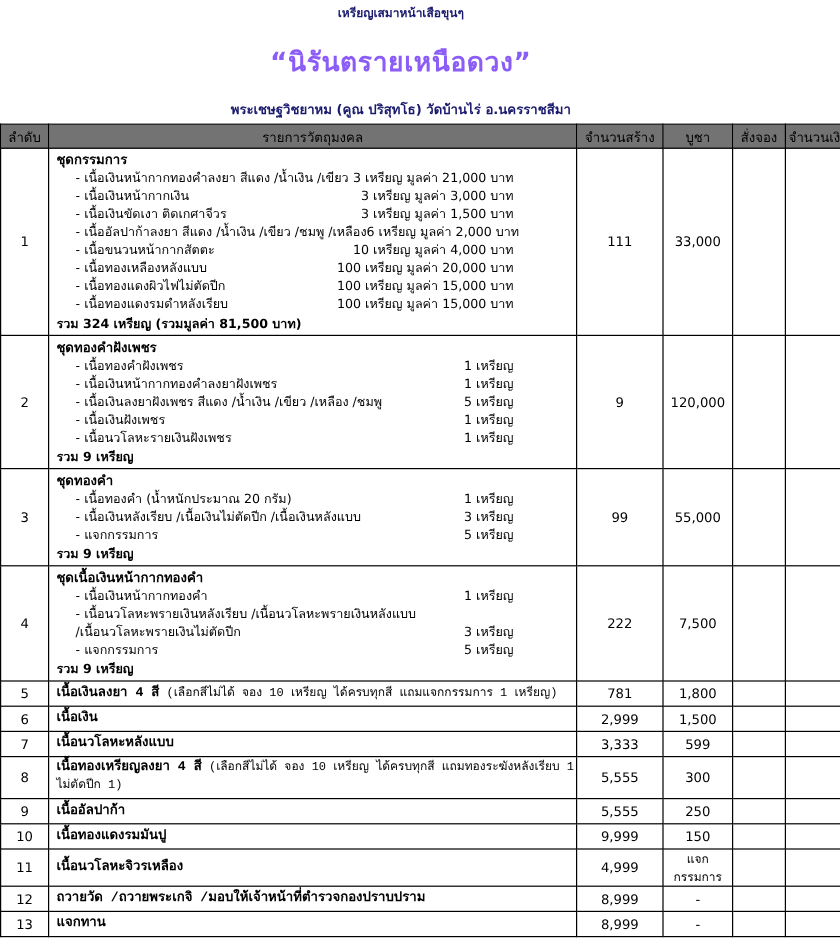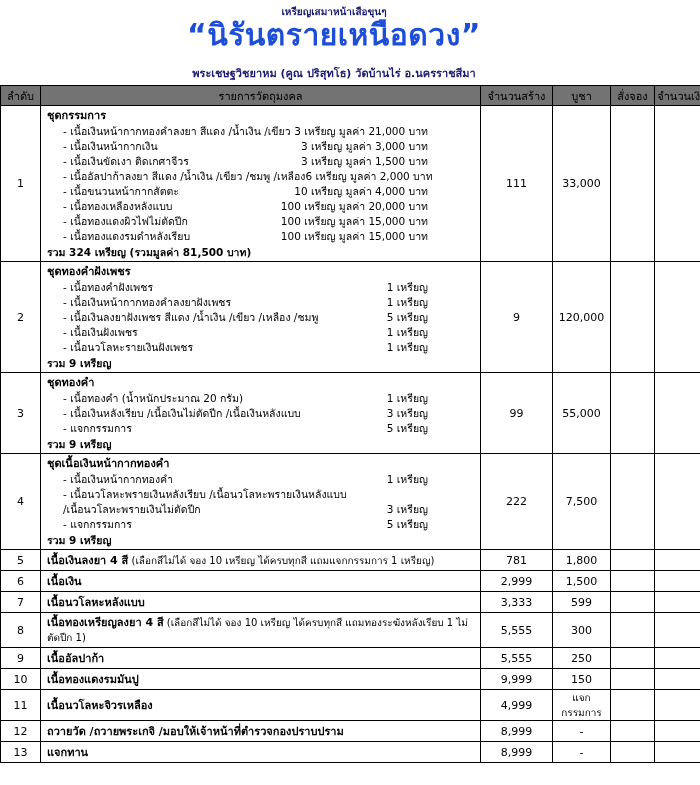--- a/index.html
+++ b/index.html
@@ -25,26 +25,26 @@
     text-align: center;
     padding-top: 6px;
   }
   .header-line1 {
     font-size: 10px;
     line-height: 12px;
     color: #1a1a6e;
     font-weight: bold;
   }
   .header-title {
-    font-size: 30px;
+    font-size: 22px;
     line-height: 32px;
     font-weight: bold;
-    color: #1d4ed8;
+    color: #8b5cf6;
     letter-spacing: 0.5px;
-    margin-top: 1px;
+    margin-top: 19px;
   }
   .header-line3 {
     font-size: 11px;
     line-height: 14px;
     color: #1a1a6e;
     font-weight: bold;
     margin-top: 16px;
     margin-bottom: 4px;
   }
   table.main {
@@ -112,20 +112,21 @@
     padding: 0 0 1px 6px;
     font-weight: bold;
     font-size: 10.5px;
     line-height: 16px;
   }
   .single {
     padding: 2px 0 2px 6px;
     font-size: 11px;
     line-height: 15px;
     font-weight: bold;
+    font-family: Liberation Mono, monospace;
   }
   .single .note {
     font-weight: normal;
     font-size: 10px;
   }
   .simple-row td { height: 20px; }
   .small-note { font-size: 10px; }
 </style>
 </head>
 <body>

